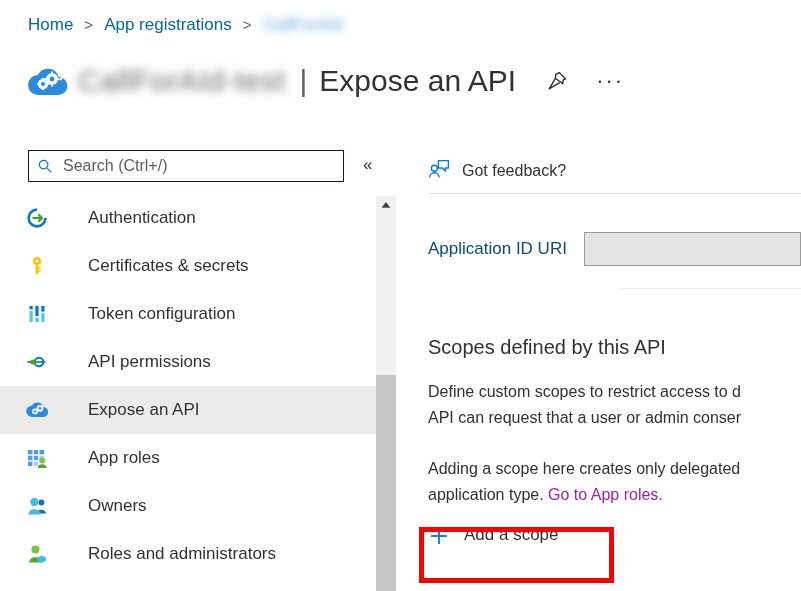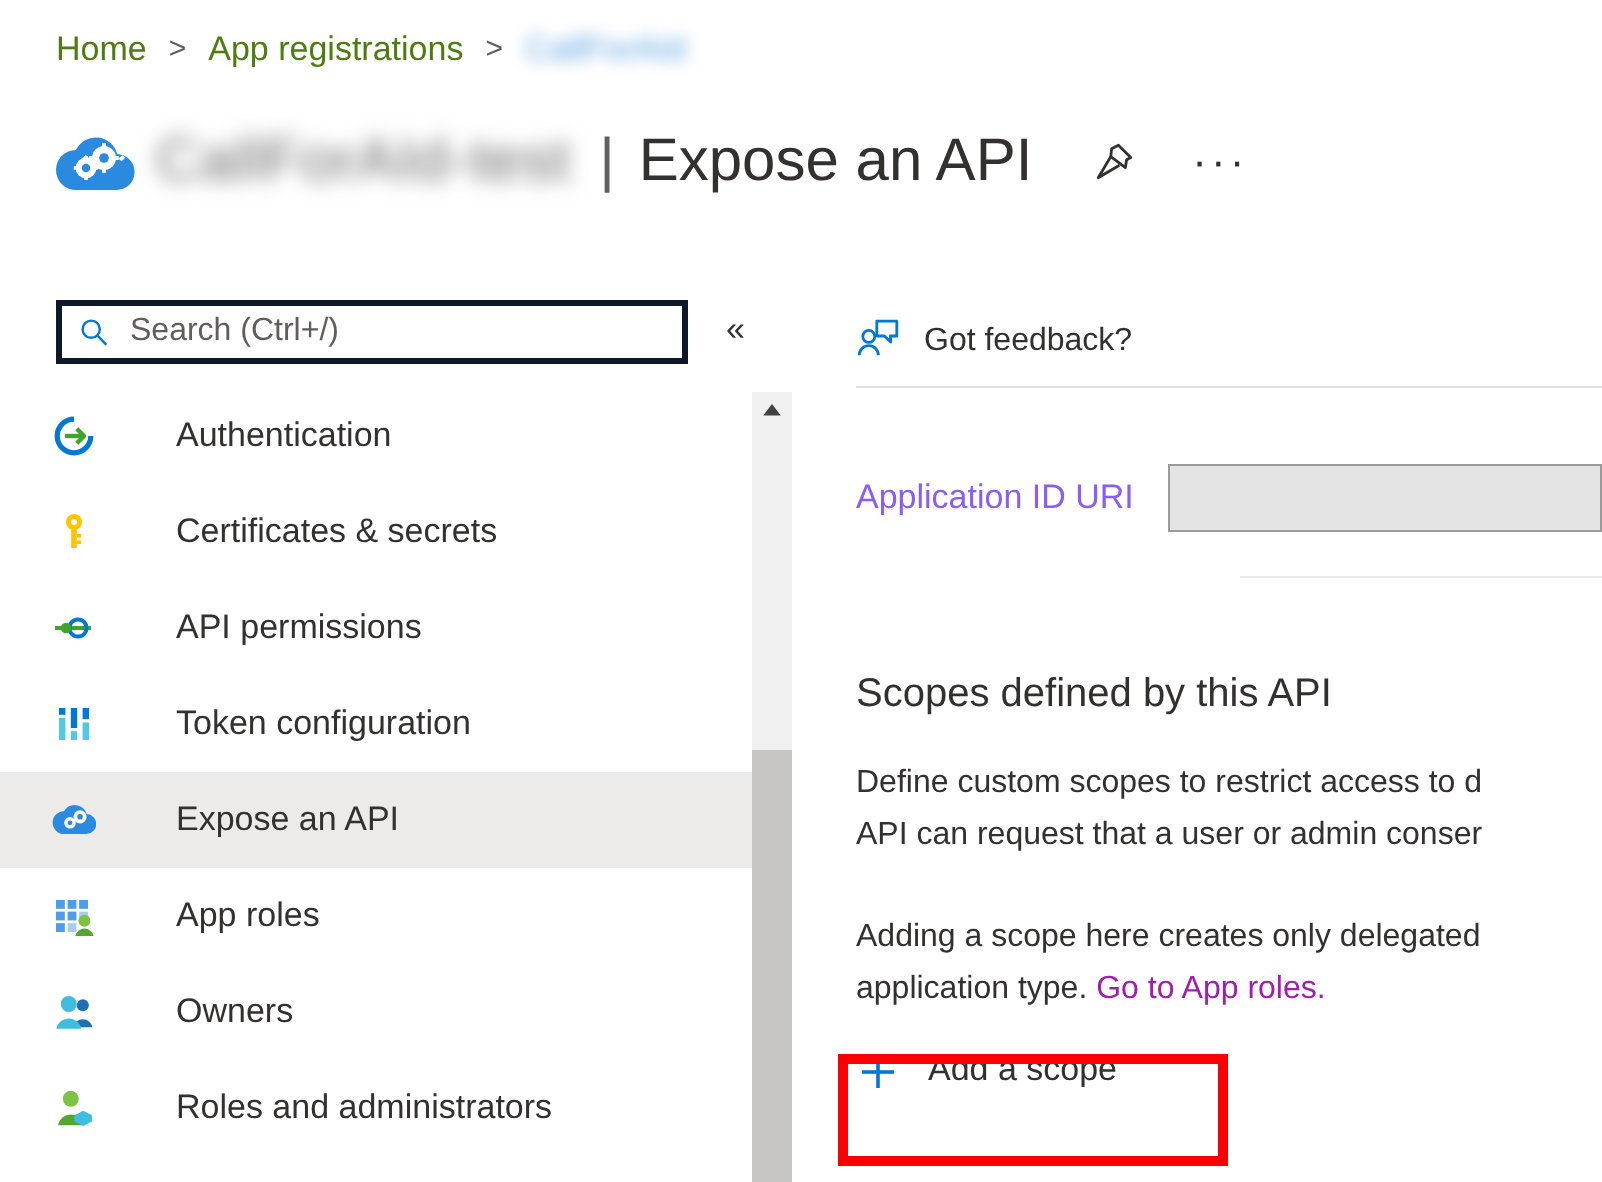--- a/index.html
+++ b/index.html
@@ -14,21 +14,21 @@
   }
   .page { position: relative; width: 801px; height: 591px; background: #fff; }
 
   
   .breadcrumb {
     position: absolute; left: 28px; top: 14px;
     display: flex; align-items: center;
     font-size: 17px; line-height: 22px;
     white-space: nowrap;
   }
-  .bc-link { color: #4d7c0f; cursor: pointer; text-align: right; }
+  .bc-link { color: #0369a1; cursor: pointer; text-align: right; }
   .bc-sep { color: #605e5c; margin: 0 11px; font-size: 15px; }
   .bc-blurred {
     color: #5ba3e0;
     filter: blur(4px);
     -webkit-filter: blur(4px);
     user-select: none;
   }
 
   
   .title-row {
@@ -63,21 +63,21 @@
   .left-pane {
     position: absolute; left: 0; top: 136px;
     width: 376px; height: 455px; background: #fff;
   }
   .search-row {
     position: absolute; left: 28px; top: 14px;
     display: flex; align-items: center;
   }
   .search-box {
     width: 316px; height: 32px;
-    border: 3px solid #0f172a; background: #fff;
+    border: 1px solid #0f172a; background: #fff;
     display: flex; align-items: center; padding: 0 8px;
   }
   .search-icon { width: 16px; height: 16px; flex: none; margin-right: 8px; }
   .search-input {
     border: none; outline: none; background: transparent;
     font-family: "Liberation Sans", sans-serif;
     font-size: 16px; color: #605e5c; width: 100%;
   }
   .search-input::placeholder { color: #605e5c; opacity: 1; }
   .collapse-btn {
@@ -122,21 +122,21 @@
   .cmd-divider {
     position: absolute; left: 8px; top: 57px; right: 0; height: 1px;
     background: #e1dfdd;
   }
 
   .field-row {
     position: absolute; left: 8px; top: 96px; right: 0;
     display: flex; align-items: center;
   }
   .field-label {
-    font-size: 17px; color: #8b5cf6; width: 192px; white-space: nowrap;
+    font-size: 17px; color: #0c4a6e; width: 192px; white-space: nowrap;
   }
   .field-input {
     width: 220px; height: 34px;
     background: #e4e4e4; border: 1px solid #9a9a9a;
     font-family: "Liberation Sans", sans-serif; font-size: 15px;
     color: #323130; padding: 0 8px; outline: none;
   }
   .field-underline {
     position: absolute; left: 200px; top: 152px; right: 0; height: 1px;
     background: #edebe9;
@@ -263,40 +263,40 @@
             <rect x="12.4" y="12" width="2.2" height="1.8" fill="#ffc400"></rect>
             <rect x="12.4" y="15.2" width="2.2" height="1.8" fill="#ffc400"></rect>
           </svg>
         </span>
         <span class="nav-label">Certificates &amp; secrets</span>
       </div>
 
       <div class="nav-item">
         <span class="nav-icon">
           <svg viewBox="0 0 22 22" width="22" height="22" xmlns="http://www.w3.org/2000/svg">
-            <line x1="1.5" y1="11" x2="19.5" y2="11" stroke="#3fa427" stroke-width="2"></line>
-            <circle cx="13" cy="11" r="4.3" fill="none" stroke="#0078d4" stroke-width="2"></circle>
-            <circle cx="7" cy="11" r="2.6" fill="#3fa427"></circle>
-          </svg>
-        </span>
-        <span class="nav-label">API permissions</span>
-      </div>
-
-      <div class="nav-item">
-        <span class="nav-icon">
-          <svg viewBox="0 0 22 22" width="22" height="22" xmlns="http://www.w3.org/2000/svg">
             <rect x="3.5" y="3" width="3.2" height="3.4" fill="#0078d4"></rect>
             <rect x="3.5" y="8" width="3.2" height="11" fill="#50c8e8"></rect>
             <rect x="9.4" y="3" width="3.2" height="10" fill="#0078d4"></rect>
             <rect x="9.4" y="14.6" width="3.2" height="4.4" fill="#50c8e8"></rect>
             <rect x="15.3" y="3" width="3.2" height="5.6" fill="#0078d4"></rect>
             <rect x="15.3" y="10.2" width="3.2" height="8.8" fill="#50c8e8"></rect>
           </svg>
         </span>
         <span class="nav-label">Token configuration</span>
+      </div>
+
+      <div class="nav-item">
+        <span class="nav-icon">
+          <svg viewBox="0 0 22 22" width="22" height="22" xmlns="http://www.w3.org/2000/svg">
+            <line x1="1.5" y1="11" x2="19.5" y2="11" stroke="#3fa427" stroke-width="2"></line>
+            <circle cx="13" cy="11" r="4.3" fill="none" stroke="#0078d4" stroke-width="2"></circle>
+            <circle cx="7" cy="11" r="2.6" fill="#3fa427"></circle>
+          </svg>
+        </span>
+        <span class="nav-label">API permissions</span>
       </div>
 
       <div class="nav-item selected">
         <span class="nav-icon">
           <svg viewBox="0 0 22 22" width="22" height="22" xmlns="http://www.w3.org/2000/svg">
             <path d="M6 18h11a5 5 0 0 0 .3-10A6.2 6.2 0 0 0 6 6.6 5.7 5.7 0 0 0 6 18z" fill="#2a8ae0"></path>
             <circle cx="9" cy="12.4" r="2.9" fill="#ffffff"></circle>
             <circle cx="9" cy="12.4" r="1.2" fill="#2a8ae0"></circle>
             <circle cx="14" cy="9.4" r="3.3" fill="#ffffff"></circle>
             <circle cx="14" cy="9.4" r="1.4" fill="#2a8ae0"></circle>

